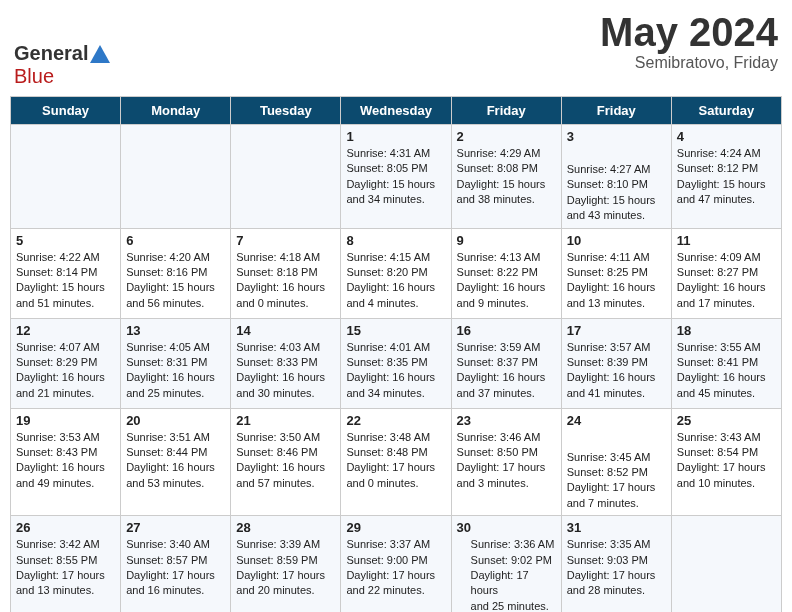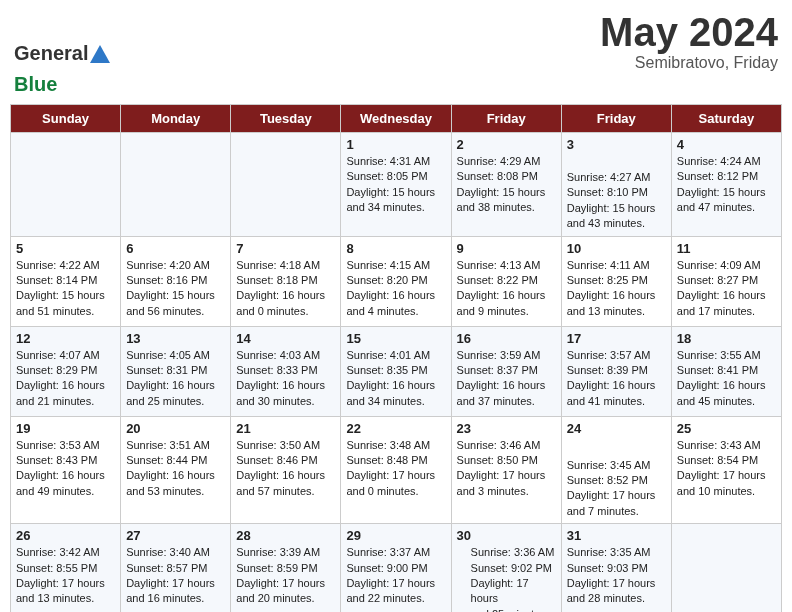--- a/index.html
+++ b/index.html
@@ -27,23 +27,22 @@
       align-items: center;
       margin-top: 32px;
     }
     .logo-general {
       font-size: 20px;
       font-weight: bold;
       color: #333;
     }
     .logo-blue {
       font-size: 20px;
-      font-weight: bold;
-      color: #15803d;
-      margin-top: 8px;
+      font-weight: normal;
+      color: #b91c1c;
     }
     .logo-icon {
       width: 20px;
       height: 18px;
       margin-left: 2px;
     }
     .title-block {
       text-align: right;
     }
     .month-year {
@@ -55,21 +54,21 @@
     .location {
       font-size: 16px;
       color: #555;
     }
     table {
       width: 100%;
       border-collapse: collapse;
       table-layout: fixed;
     }
     thead tr th {
-      background-color: #7f1d1d;
+      background-color: #0c4a6e;
       color: #fff;
       font-size: 13px;
       font-weight: bold;
       padding: 6px 4px;
       text-align: center;
       border: 1px solid #ccc;
     }
     tbody tr td {
       border: 1px solid #ccc;
       vertical-align: top;

